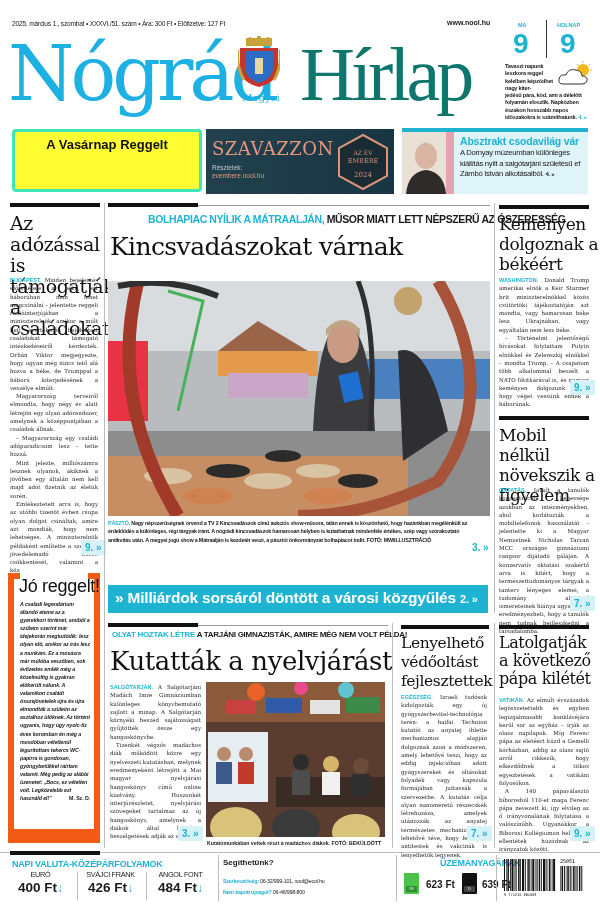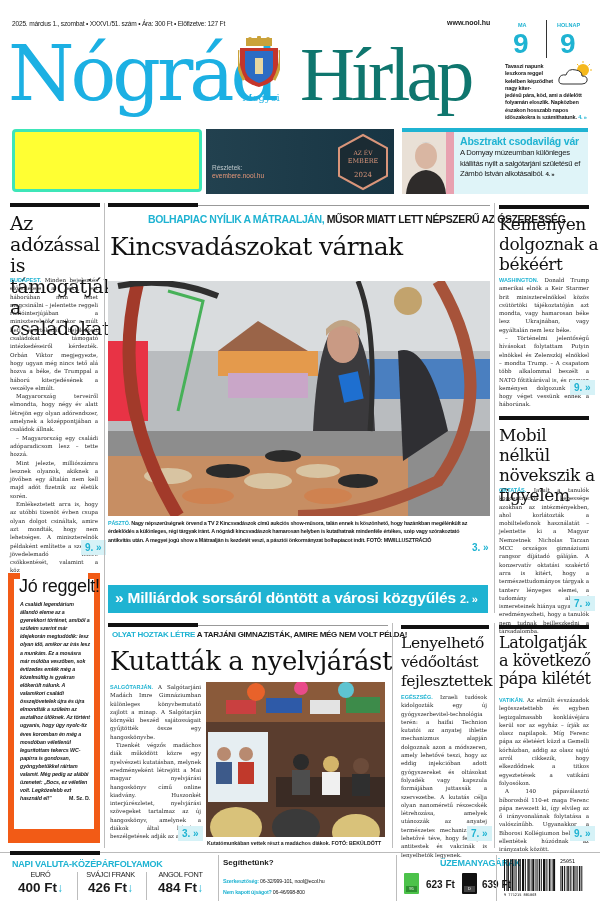--- a/index.html
+++ b/index.html
@@ -126,22 +126,24 @@
     <path d="M6 24 Q1 24 2 19 Q3 14 9 15 Q11 8 19 10 Q25 11 25 16 Q31 16 30 21 Q29 24 25 24 Z" fill="#fff" stroke="#333" stroke-width="1"></path>
   </svg>
   <div id="weather-text">
     <span class="wt-narrow">Tavaszi napunk leszkora reggel kelelben képződhet nagy kiter-</span>
     <span>jedésű pára, köd, ami a délelőtt folyamán eloszlik. Napközben északon hosszabb napos időszakokra is számíthatunk.</span>
     <span class="cyan">4. »</span>
   </div>
 </div>
 
 <div id="promo-yellow" class="abs">
+  <div class="l1">A Vasárnap Reggelt</div>
 </div>
 <div id="promo-vote" class="abs">
+  <div id="vote-title">SZAVAZZON</div>
   <div id="vote-det">Részletek:</div>
   <div id="vote-url">evembere.nool.hu</div>
   <svg id="vote-badge" viewBox="0 0 54 58">
     <polygon points="27,2 51,15 51,43 27,56 3,43 3,15" fill="#1b2b33" stroke="#d9957a" stroke-width="2"></polygon>
     <text x="27" y="22" text-anchor="middle" font-size="6" fill="#d9957a" font-family="DejaVu Serif, serif">AZ ÉV</text>
     <text x="27" y="30" text-anchor="middle" font-size="6.5" fill="#d9957a" font-family="DejaVu Serif, serif">EMBERE</text>
     <text x="27" y="44" text-anchor="middle" font-size="7" fill="#d9957a" font-family="DejaVu Serif, serif">2024</text>
   </svg>
 </div>
 <div id="promo-art" class="abs">

